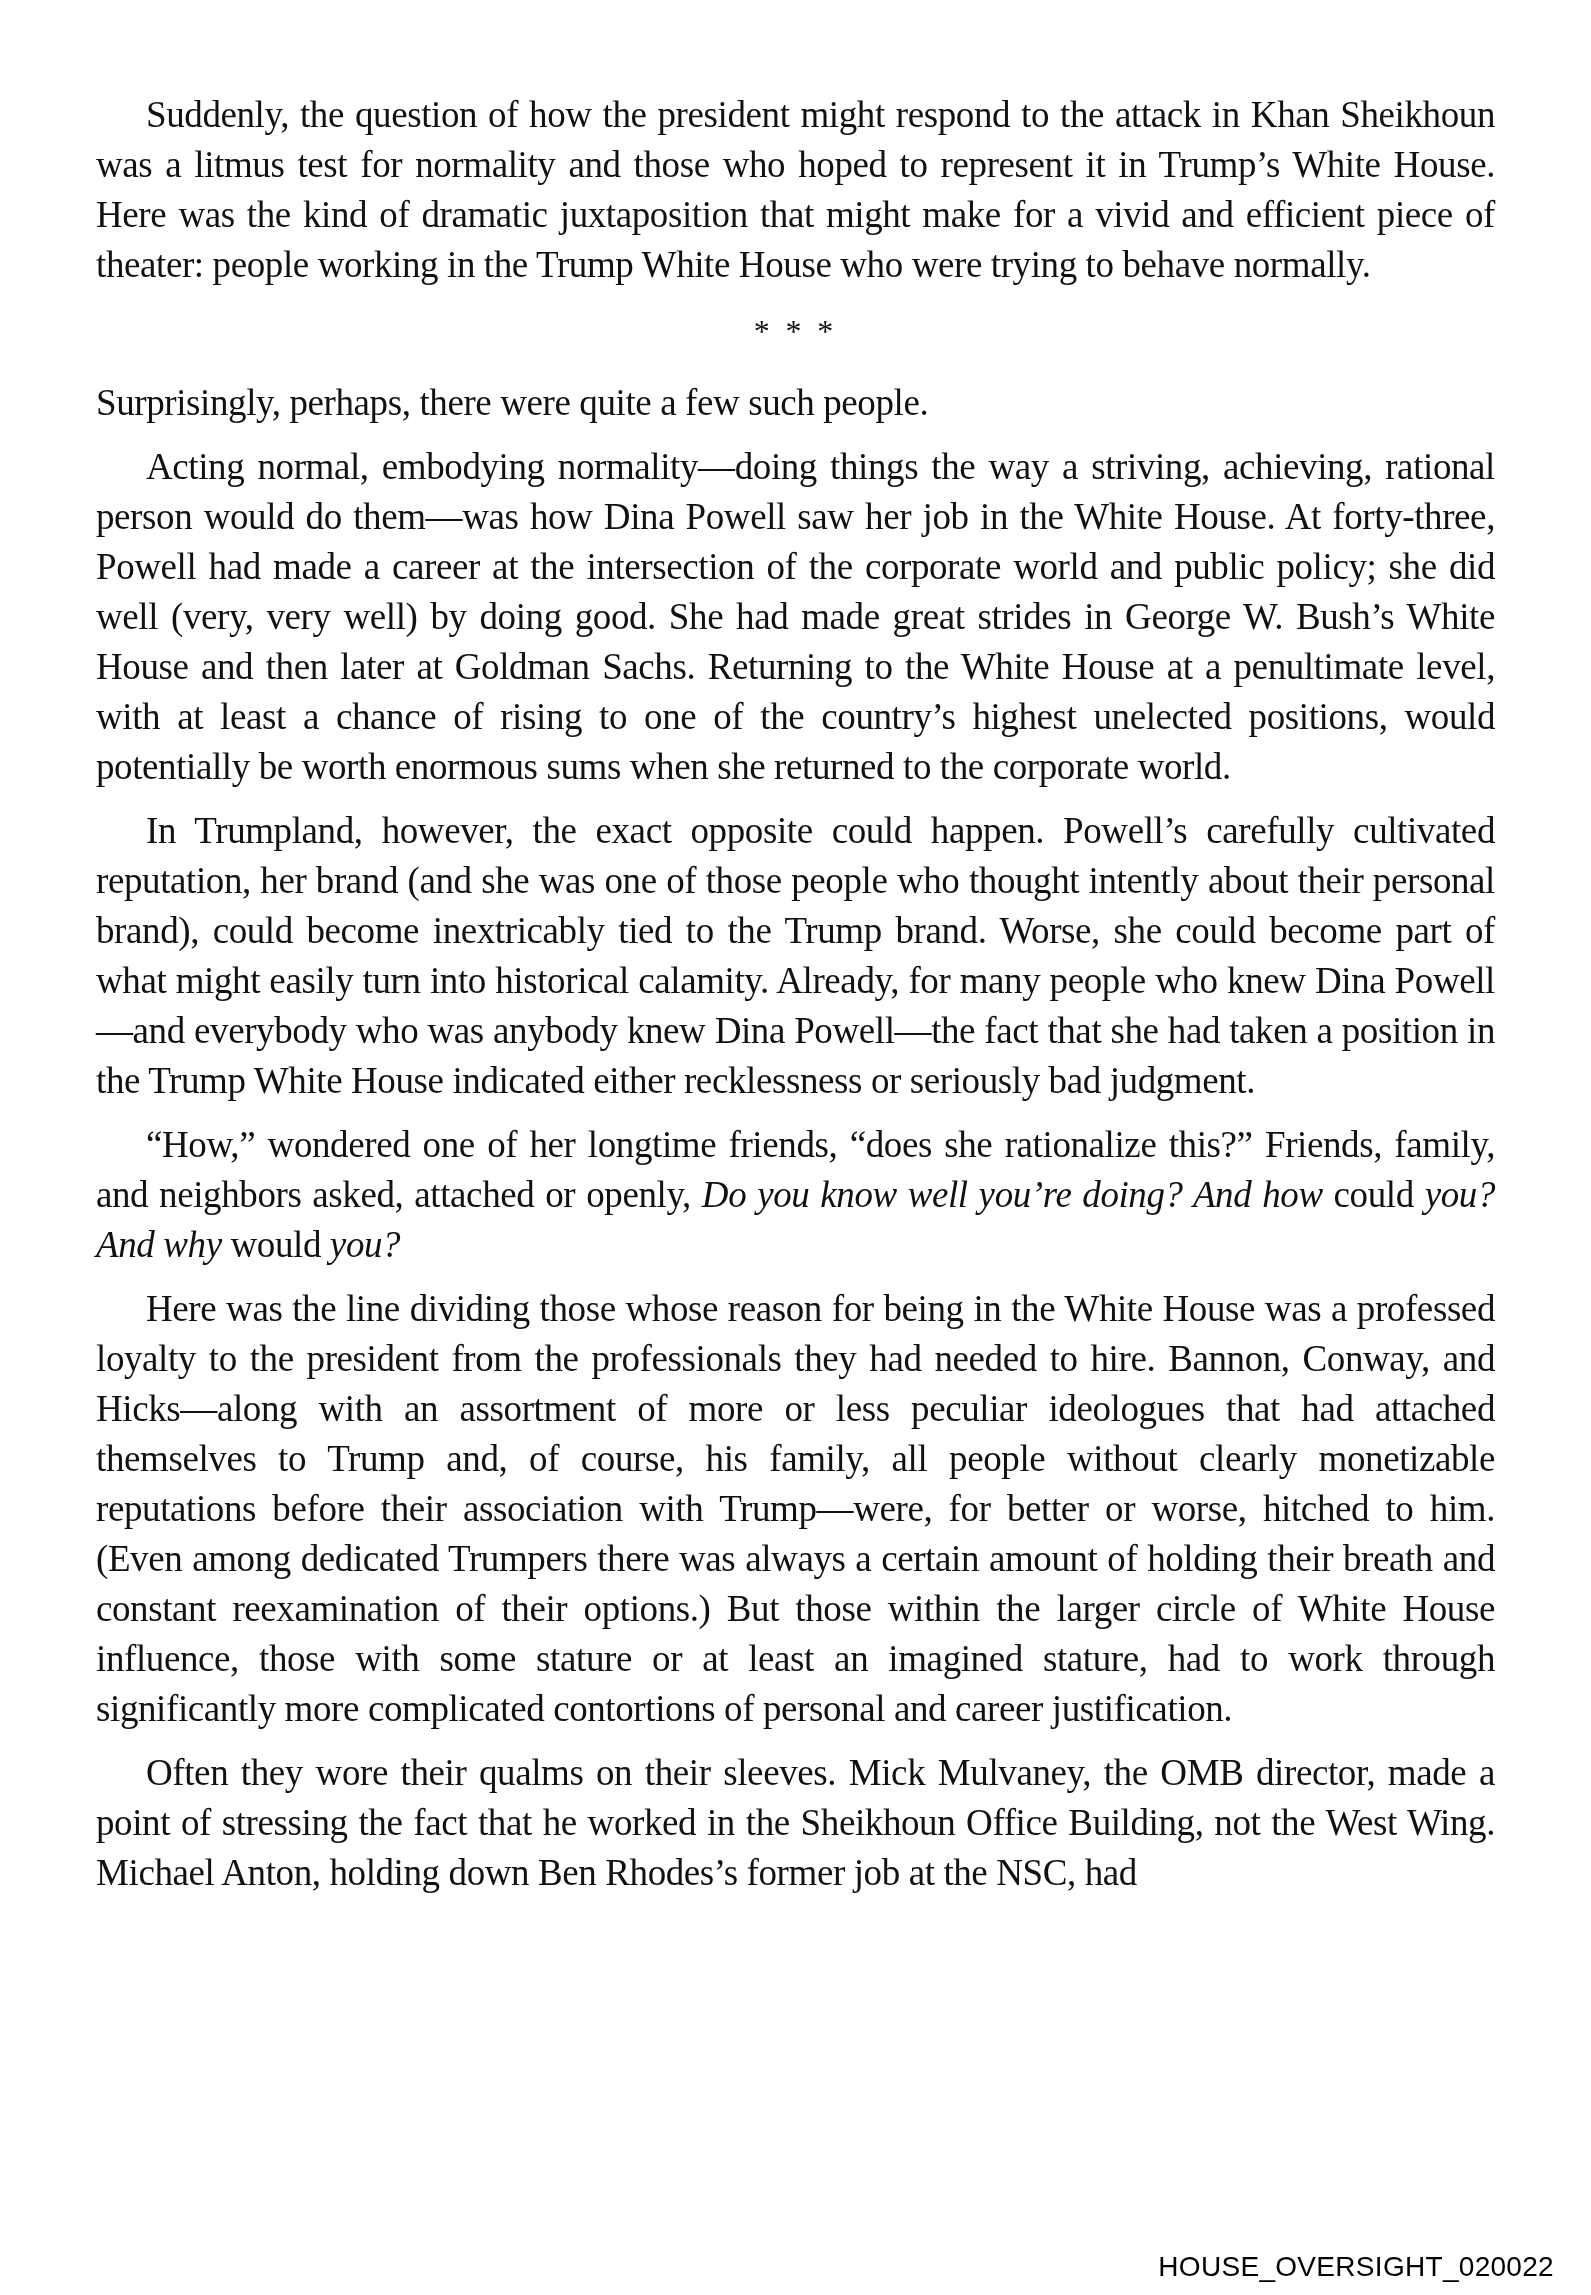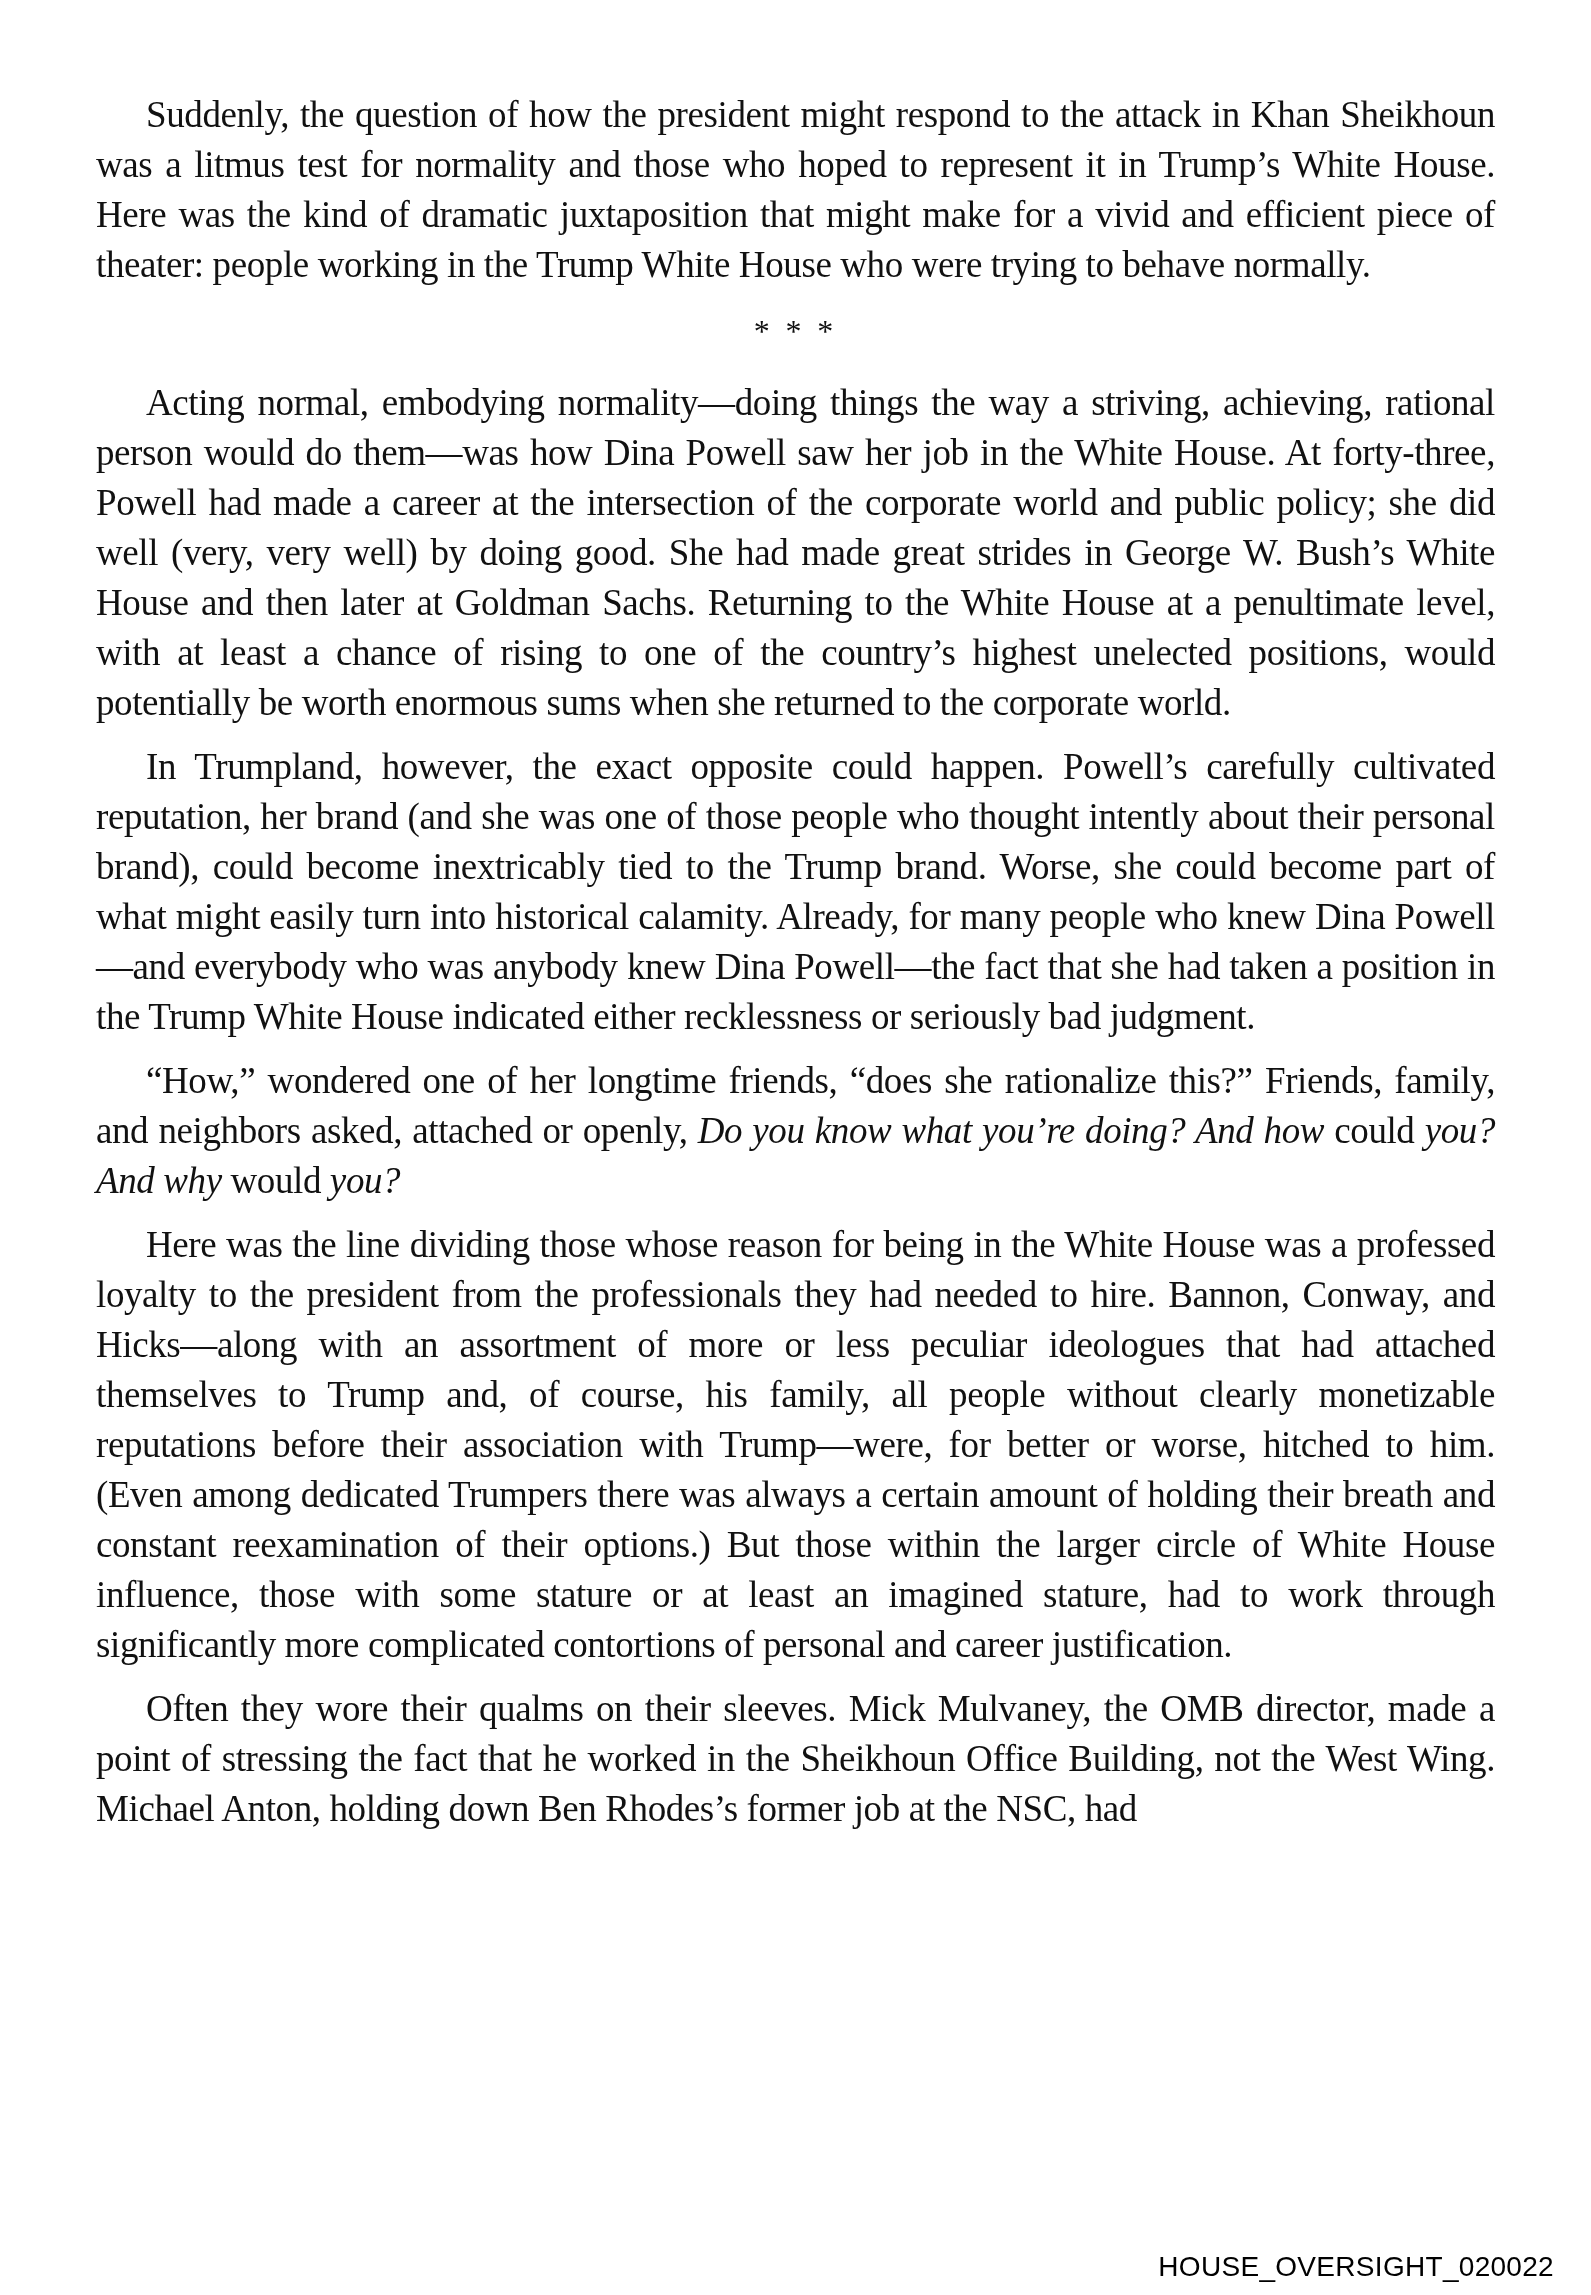--- a/index.html
+++ b/index.html
@@ -57,21 +57,22 @@
       letter-spacing: 0.3px;
       color: #000000;
     }
   </style>
 </head>
 <body>
 
 <div class="page">
   <p class="first">Suddenly, the question of how the president might respond to the attack in Khan Sheikhoun was a litmus test for normality and those who hoped to represent it in Trump’s White House. Here was the kind of dramatic juxtaposition that might make for a vivid and efficient piece of theater: people working in the Trump White House who were trying to behave normally.</p>
   <div class="divider">* * *</div>
+  <p class="noindent">Surprisingly, perhaps, there were quite a few such people.</p>
   <p>Acting normal, embodying normality—doing things the way a striving, achieving, rational person would do them—was how Dina Powell saw her job in the White House. At forty-three, Powell had made a career at the intersection of the corporate world and public policy; she did well (very, very well) by doing good. She had made great strides in George W. Bush’s White House and then later at Goldman Sachs. Returning to the White House at a penultimate level, with at least a chance of rising to one of the country’s highest unelected positions, would potentially be worth enormous sums when she returned to the corporate world.</p>
   <p>In Trumpland, however, the exact opposite could happen. Powell’s carefully cultivated reputation, her brand (and she was one of those people who thought intently about their personal brand), could become inextricably tied to the Trump brand. Worse, she could become part of what might easily turn into historical calamity. Already, for many people who knew Dina Powell—and everybody who was anybody knew Dina Powell—the fact that she had taken a position in the Trump White House indicated either recklessness or seriously bad judgment.</p>
-  <p><span>“How,” wondered one of her longtime friends, “does she rationalize this?” Friends, family, and neighbors asked, attached or openly, </span><em>Do you know what you’re doing? And how</em><span> could </span><em>you? And why</em><span> would </span><em>you?</em></p>
+  <p><span>“How,” wondered one of her longtime friends, “does she rationalize this?” Friends, family, and neighbors asked, attached or openly, </span><em>Do you know well you’re doing? And how</em><span> could </span><em>you? And why</em><span> would </span><em>you?</em></p>
   <p>Here was the line dividing those whose reason for being in the White House was a professed loyalty to the president from the professionals they had needed to hire. Bannon, Conway, and Hicks—along with an assortment of more or less peculiar ideologues that had attached themselves to Trump and, of course, his family, all people without clearly monetizable reputations before their association with Trump—were, for better or worse, hitched to him. (Even among dedicated Trumpers there was always a certain amount of holding their breath and constant reexamination of their options.) But those within the larger circle of White House influence, those with some stature or at least an imagined stature, had to work through significantly more complicated contortions of personal and career justification.</p>
   <p>Often they wore their qualms on their sleeves. Mick Mulvaney, the OMB director, made a point of stressing the fact that he worked in the Sheikhoun Office Building, not the West Wing. Michael Anton, holding down Ben Rhodes’s former job at the NSC, had</p>
 </div>
 
 <div class="bates">HOUSE_OVERSIGHT_020022</div>
 
 
 </body></html>

